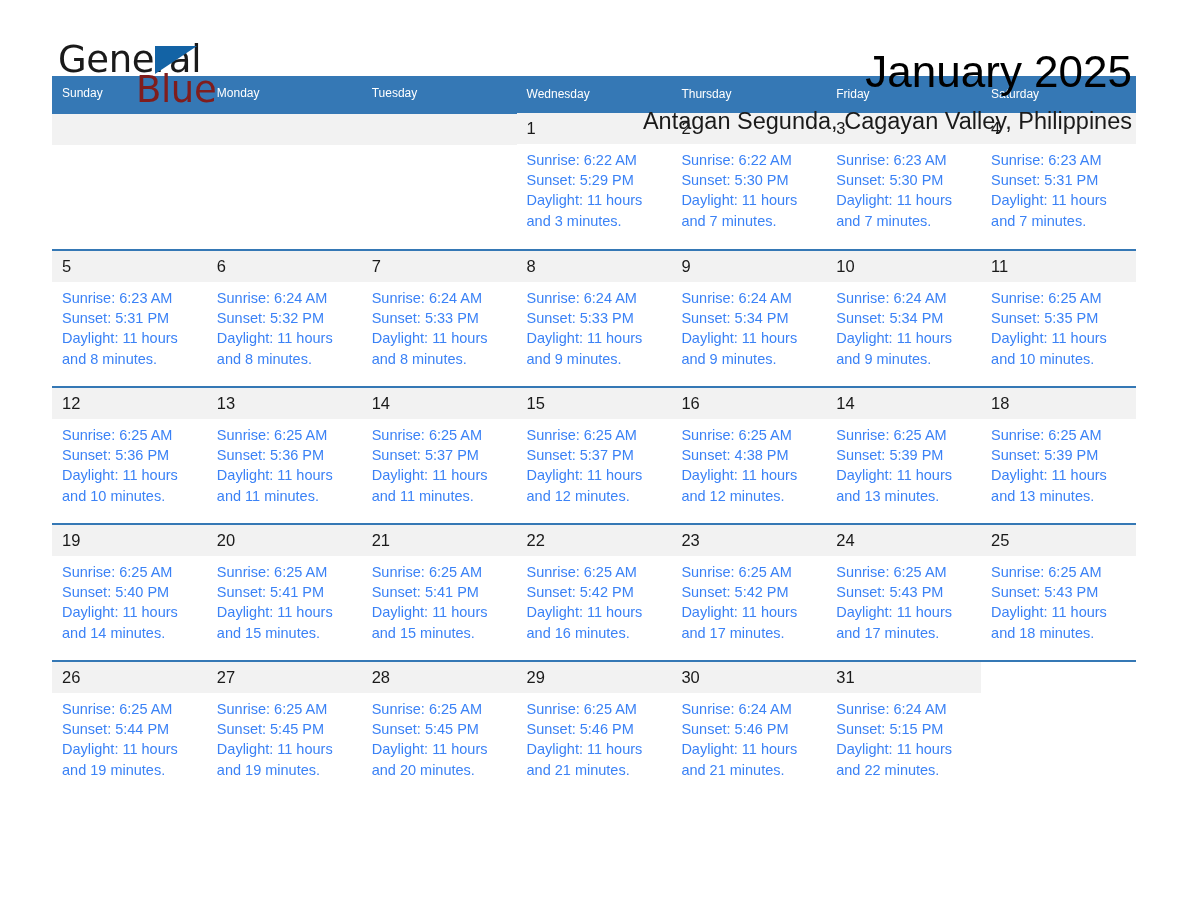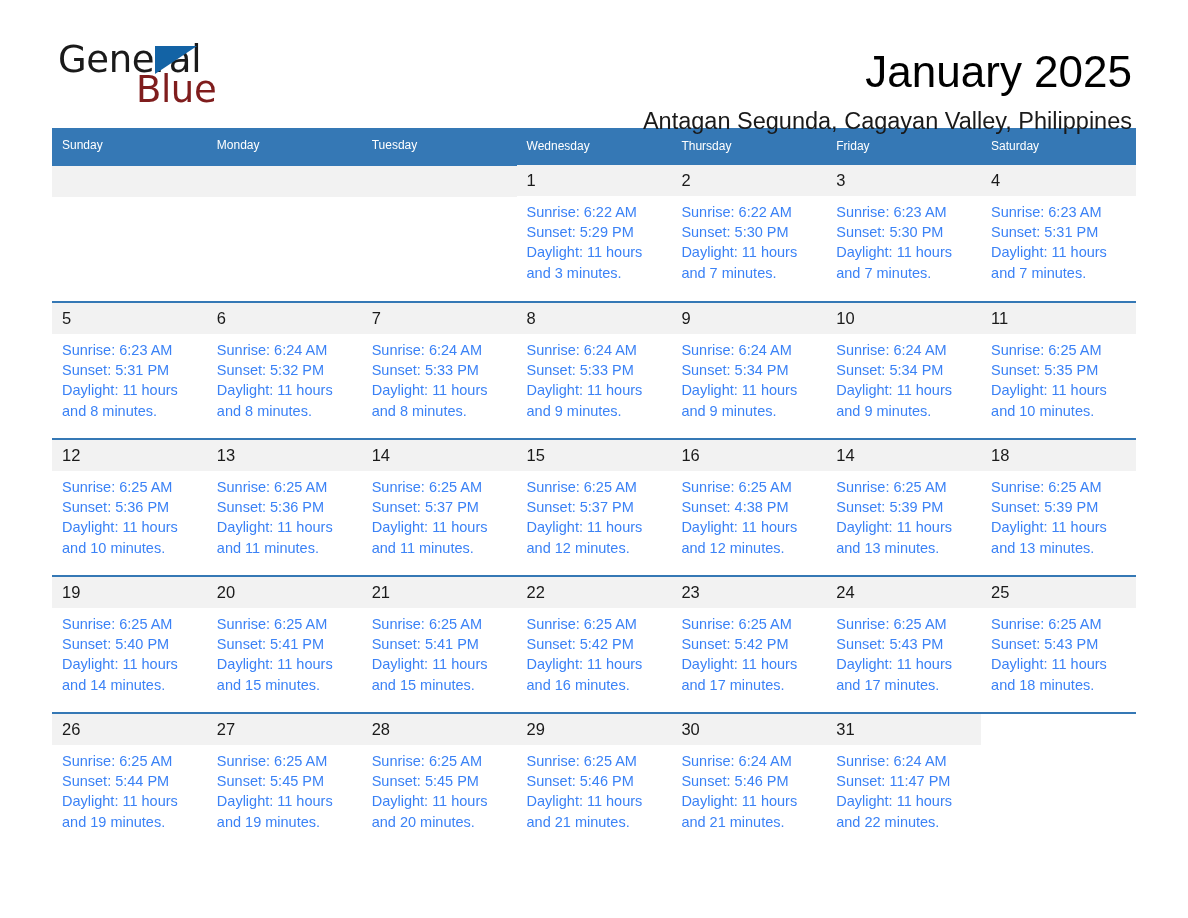--- a/index.html
+++ b/index.html
@@ -18,21 +18,21 @@
     position: relative;
     width: 1188px;
     height: 918px;
     box-sizing: border-box;
     padding: 0 52px;
   }
 
   
   .header {
     position: relative;
-    height: 128px;
+    height: 76px;
   }
   .logo {
     position: absolute;
     left: 6px;
     top: 40px;
     width: 300px;
     height: 70px;
   }
   .logo-line1 {
     position: absolute;
@@ -459,21 +459,21 @@
               <div>Sunrise: 6:24 AM</div>
               <div>Sunset: 5:46 PM</div>
               <div>Daylight: 11 hours</div>
               <div>and 21 minutes.</div>
             </div>
           </td>
           <td class="">
             <div class="daynum">31</div>
             <div class="info">
               <div>Sunrise: 6:24 AM</div>
-              <div>Sunset: 11:47 PM</div>
+              <div>Sunset: 5:15 PM</div>
               <div>Daylight: 11 hours</div>
               <div>and 22 minutes.</div>
             </div>
           </td>
           <td class="blank nofill">
             <div class="daynum"></div>
           </td>
         </tr>
       </tbody>
   </table>

